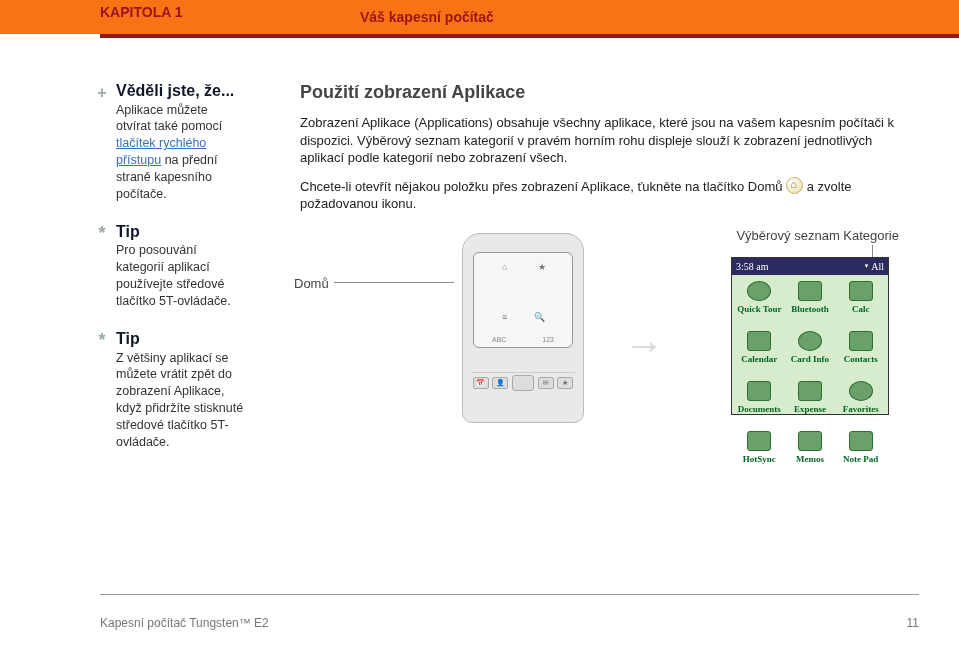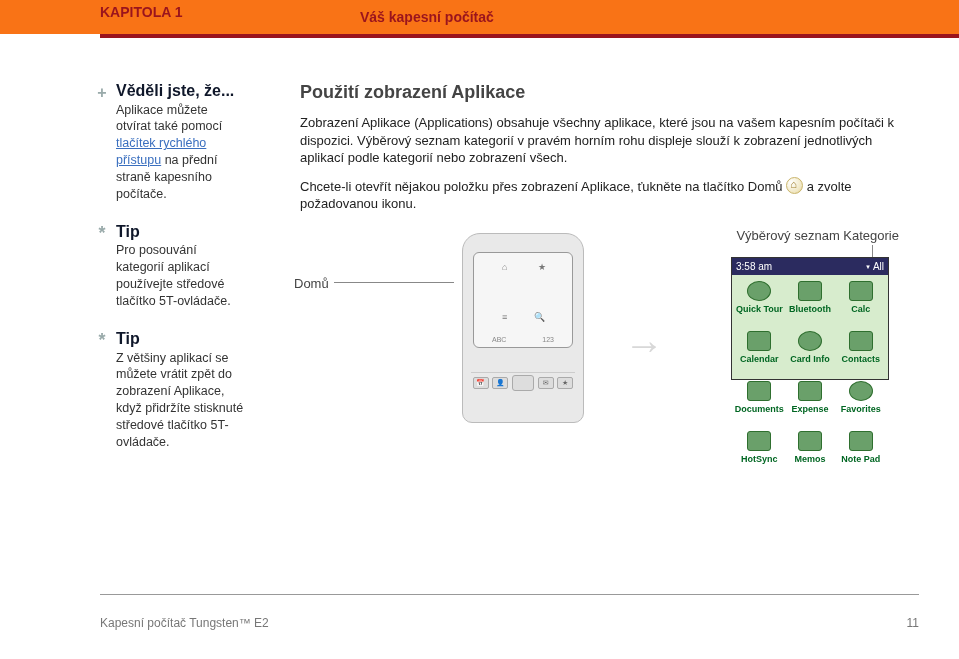--- a/index.html
+++ b/index.html
@@ -197,24 +197,24 @@
     font-size: 40px;
     color: #d8d8d8;
     font-weight: bold;
   }
   
   .palm {
     position: absolute;
     right: 30px;
     top: 24px;
     width: 158px;
-    height: 123px;
+    height: 158px;
     background: #d7eccd;
     border: 1px solid #333;
-    font-family: Liberation Sans, sans-serif;
+    font-family: Liberation Serif, serif;
   }
   .palm .titlebar {
     height: 17px;
     background: #2b2b5f;
     color: #fff;
     display: flex;
     justify-content: space-between;
     align-items: center;
     padding: 0 4px;
     font-size: 10px;

